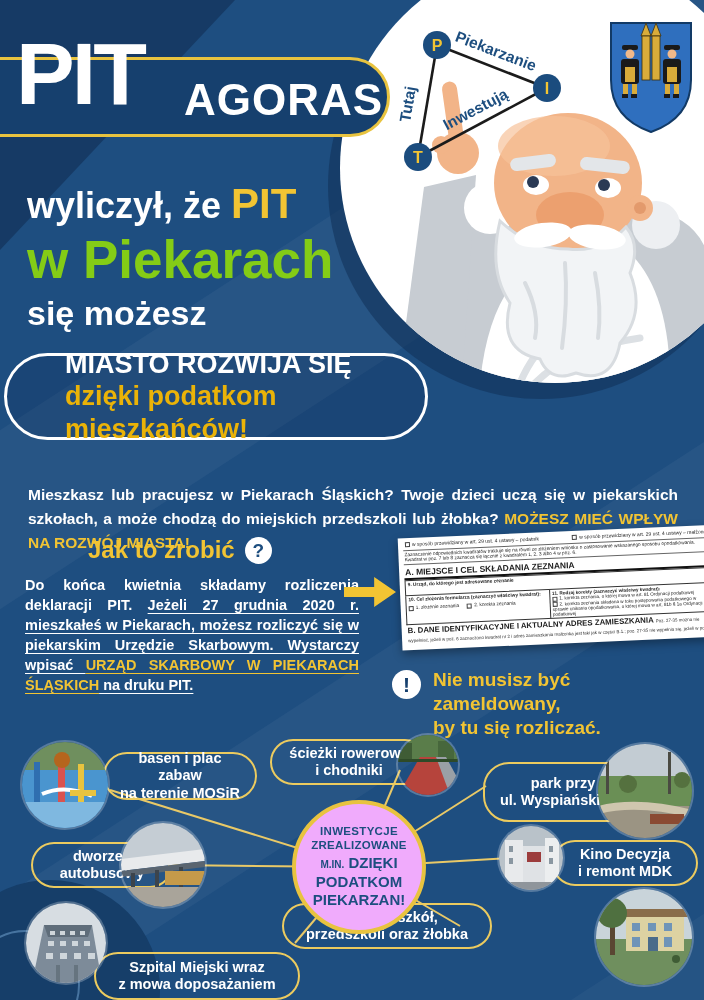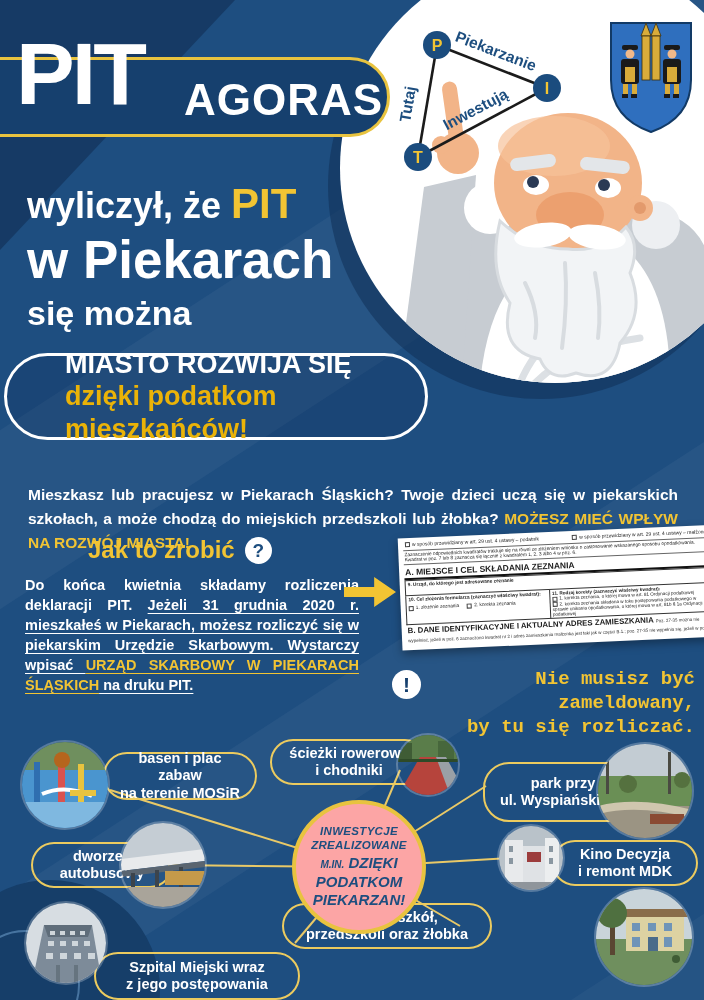--- a/index.html
+++ b/index.html
@@ -22,21 +22,21 @@
   .white-circle{left:340px;top:-47px;width:430px;height:430px;border-radius:50%;background:#fff;
                 box-shadow:-14px 18px 0 -2px rgba(16,48,86,.55);overflow:hidden;}
   .logo-pill{left:-42px;top:57px;width:432px;height:80px;border-radius:44px;
              background:#16406E;border:3px solid #E8C33F;}
   .logo-pit{left:16px;top:30px;font-size:88px;font-weight:bold;color:#fff;letter-spacing:-3px;line-height:1;}
   .logo-agoras{left:184px;top:78px;font-size:44px;font-weight:bold;color:#fff;letter-spacing:1px;line-height:1;}
 
   .headline{left:27px;top:183px;color:#fff;font-weight:bold;line-height:1;}
   .hl1{font-size:36px;}
   .hl1 .yel{font-size:42px;}
-  .hl2{font-size:53px;color:#ffffff;margin-top:8px;}
+  .hl2{font-size:53px;color:#84cc16;margin-top:8px;}
   .hl3{font-size:34px;margin-top:10px;}
   .yel{color:#F2C433;}
 
   .banner{left:4px;top:353px;width:424px;height:87px;border:3px solid #fff;border-radius:44px;
           display:flex;flex-direction:column;justify-content:center;padding-left:58px;
           background:rgba(10,35,70,.18);}
   .banner .b1{color:#fff;font-weight:bold;font-size:27px;line-height:1.2;}
   .banner .b2{color:#eab308;font-weight:bold;font-size:27px;line-height:1.2;}
 
   .intro{left:28px;top:467px;width:650px;color:#fff;font-weight:bold;font-size:15.5px;
@@ -67,32 +67,32 @@
   .f-c10{width:47%;border-right:1px solid #333;padding:1px 2px;font-size:4.8px;}
   .f-c11{width:53%;padding:1px 2px;font-size:4.6px;}
   .f-lab{font-weight:bold;}
   .f-opts{display:flex;gap:8px;margin-top:3px;}
   .f-secB{border-top:none;padding:2px 1px 0;font-size:7.8px;font-weight:bold;line-height:1.15;}
   .f-noteB{font-size:4.5px;font-weight:normal;line-height:1.2;color:#333;}
 
   .note{left:392px;top:668px;display:flex;gap:12px;z-index:4;}
   .exc{width:29px;height:29px;border-radius:50%;background:#fff;color:#17406E;font-weight:bold;
        font-size:21px;display:flex;align-items:center;justify-content:center;flex:0 0 auto;margin-top:2px;}
-  .note-text{width:262px;text-align:right;color:#F2C433;font-weight:bold;font-size:19px;line-height:1.25;font-family:Liberation Mono, monospace;}
+  .note-text{width:262px;color:#F2C433;font-weight:bold;font-size:19px;line-height:1.25;}
 
   
   .connector-svg{left:0;top:710px;width:704px;height:290px;z-index:1;}
   .pill-label{border:2px solid #ECCB5F;border-radius:26px;color:#fff;font-weight:bold;font-size:14.5px;
               line-height:1.2;display:flex;flex-direction:column;justify-content:center;text-align:center;
               z-index:2;padding:4px 10px;}
   .photo{border-radius:50%;overflow:hidden;z-index:3;box-shadow:0 0 0 2px rgba(255,255,255,.25);}
   .photo svg{display:block;width:100%;height:100%;}
-  .center-circle{left:292px;top:800px;width:134px;height:134px;border-radius:50%;background:#fca5a5;
+  .center-circle{left:292px;top:800px;width:134px;height:134px;border-radius:50%;background:#f0abfc;
                  border:4px solid #E8C33F;z-index:4;display:flex;flex-direction:column;align-items:center;
-                 justify-content:center;color:#1D4E7F;font-weight:bold;text-align:center;line-height:1.25;font-style:italic;}
+                 justify-content:center;color:#1D4E7F;font-weight:bold;text-align:center;line-height:1.25;}
   .cc-s{font-size:11.5px;letter-spacing:.3px;}
   .cc-m{font-size:10px;}
   .cc-l{font-size:15px;}
 
   .tri-svg{left:390px;top:10px;width:230px;height:170px;z-index:7;}
   .crest-svg{left:606px;top:20px;width:90px;height:115px;z-index:8;}
   .logo-z{z-index:6;}
 </style>
 </head>
 <body>
@@ -187,38 +187,38 @@
     </g>
   </svg>
 
   <div class="abs logo-pill logo-z"></div>
   <div class="abs logo-pit logo-z">PIT</div>
   <div class="abs logo-agoras logo-z">AGORAS</div>
 
   <div class="abs headline">
     <div class="hl1"><span>wyliczył, że </span><span class="yel">PIT</span></div>
     <div class="hl2">w Piekarach</div>
-    <div class="hl3">się można</div>
+    <div class="hl3">się możesz</div>
   </div>
 
   <div class="abs banner">
     <div class="b1">MIASTO ROZWIJA SIĘ</div>
     <div class="b2">dzięki podatkom mieszkańców!</div>
   </div>
 
   <p class="abs intro"><span>Mieszkasz lub pracujesz w Piekarach Śląskich? Twoje dzieci uczą się w piekarskich szkołach, a może chodzą do miejskich przedszkoli lub żłobka? </span><span class="yel">MOŻESZ MIEĆ WPŁYW NA ROZWÓJ MIASTA!</span></p>
 
   <div class="abs howto">
     <span class="t">Jak to zrobić</span>
     <span class="qcirc">?</span>
   </div>
 
   <div class="abs bodytext">
     <div>
-      <span>Do końca kwietnia składamy rozliczenia deklaracji PIT. </span><span class="u">Jeżeli 31 grudnia 2020 r. mieszkałeś w Piekarach, możesz rozliczyć się w piekarskim Urzędzie Skarbowym. Wystarczy wpisać </span><span class="u yel">URZĄD SKARBOWY W PIEKARACH ŚLĄSKICH</span><span class="u"> na druku PIT.</span>
+      <span>Do końca kwietnia składamy rozliczenia deklaracji PIT. </span><span class="u">Jeżeli 27 grudnia 2020 r. mieszkałeś w Piekarach, możesz rozliczyć się w piekarskim Urzędzie Skarbowym. Wystarczy wpisać </span><span class="u yel">URZĄD SKARBOWY W PIEKARACH ŚLĄSKICH</span><span class="u"> na druku PIT.</span>
     </div>
   </div>
 
   <div class="abs arrow-right"></div>
 
   <div class="abs form-wrap">
     <div class="f-row1">
       <span><span class="cb"></span><span>w sposób przewidziany w art. 29 ust. 4 ustawy – podatnik</span></span>
       <span><span class="cb"></span><span>w sposób przewidziany w art. 29 ust. 4 ustawy – małżonek</span></span>
     </div>
@@ -280,21 +280,21 @@
   <div class="abs pill-label" style="left:31px;top:842px;width:142px;height:46px;">
     <span>dworzec</span>
       <span>autobusowy</span>
   </div>
   <div class="abs pill-label" style="left:552px;top:840px;width:146px;height:46px;">
     <span>Kino Decyzja</span>
       <span>i remont MDK</span>
   </div>
   <div class="abs pill-label" style="left:94px;top:952px;width:206px;height:48px;">
     <span>Szpital Miejski wraz</span>
-      <span>z jego postępowania</span>
+      <span>z mowa doposażaniem</span>
   </div>
   <div class="abs pill-label" style="left:282px;top:903px;width:210px;height:46px;">
     <span>remonty szkół,</span>
       <span>przedszkoli oraz żłobka</span>
   </div>
 
   <div class="abs photo" style="left:22px;top:742px;width:86px;height:86px;">
     <svg viewBox="0 0 86 86">
         <rect width="86" height="30" fill="#6f8f5e"></rect>
         <rect y="28" width="86" height="58" fill="#4a95cf"></rect>

